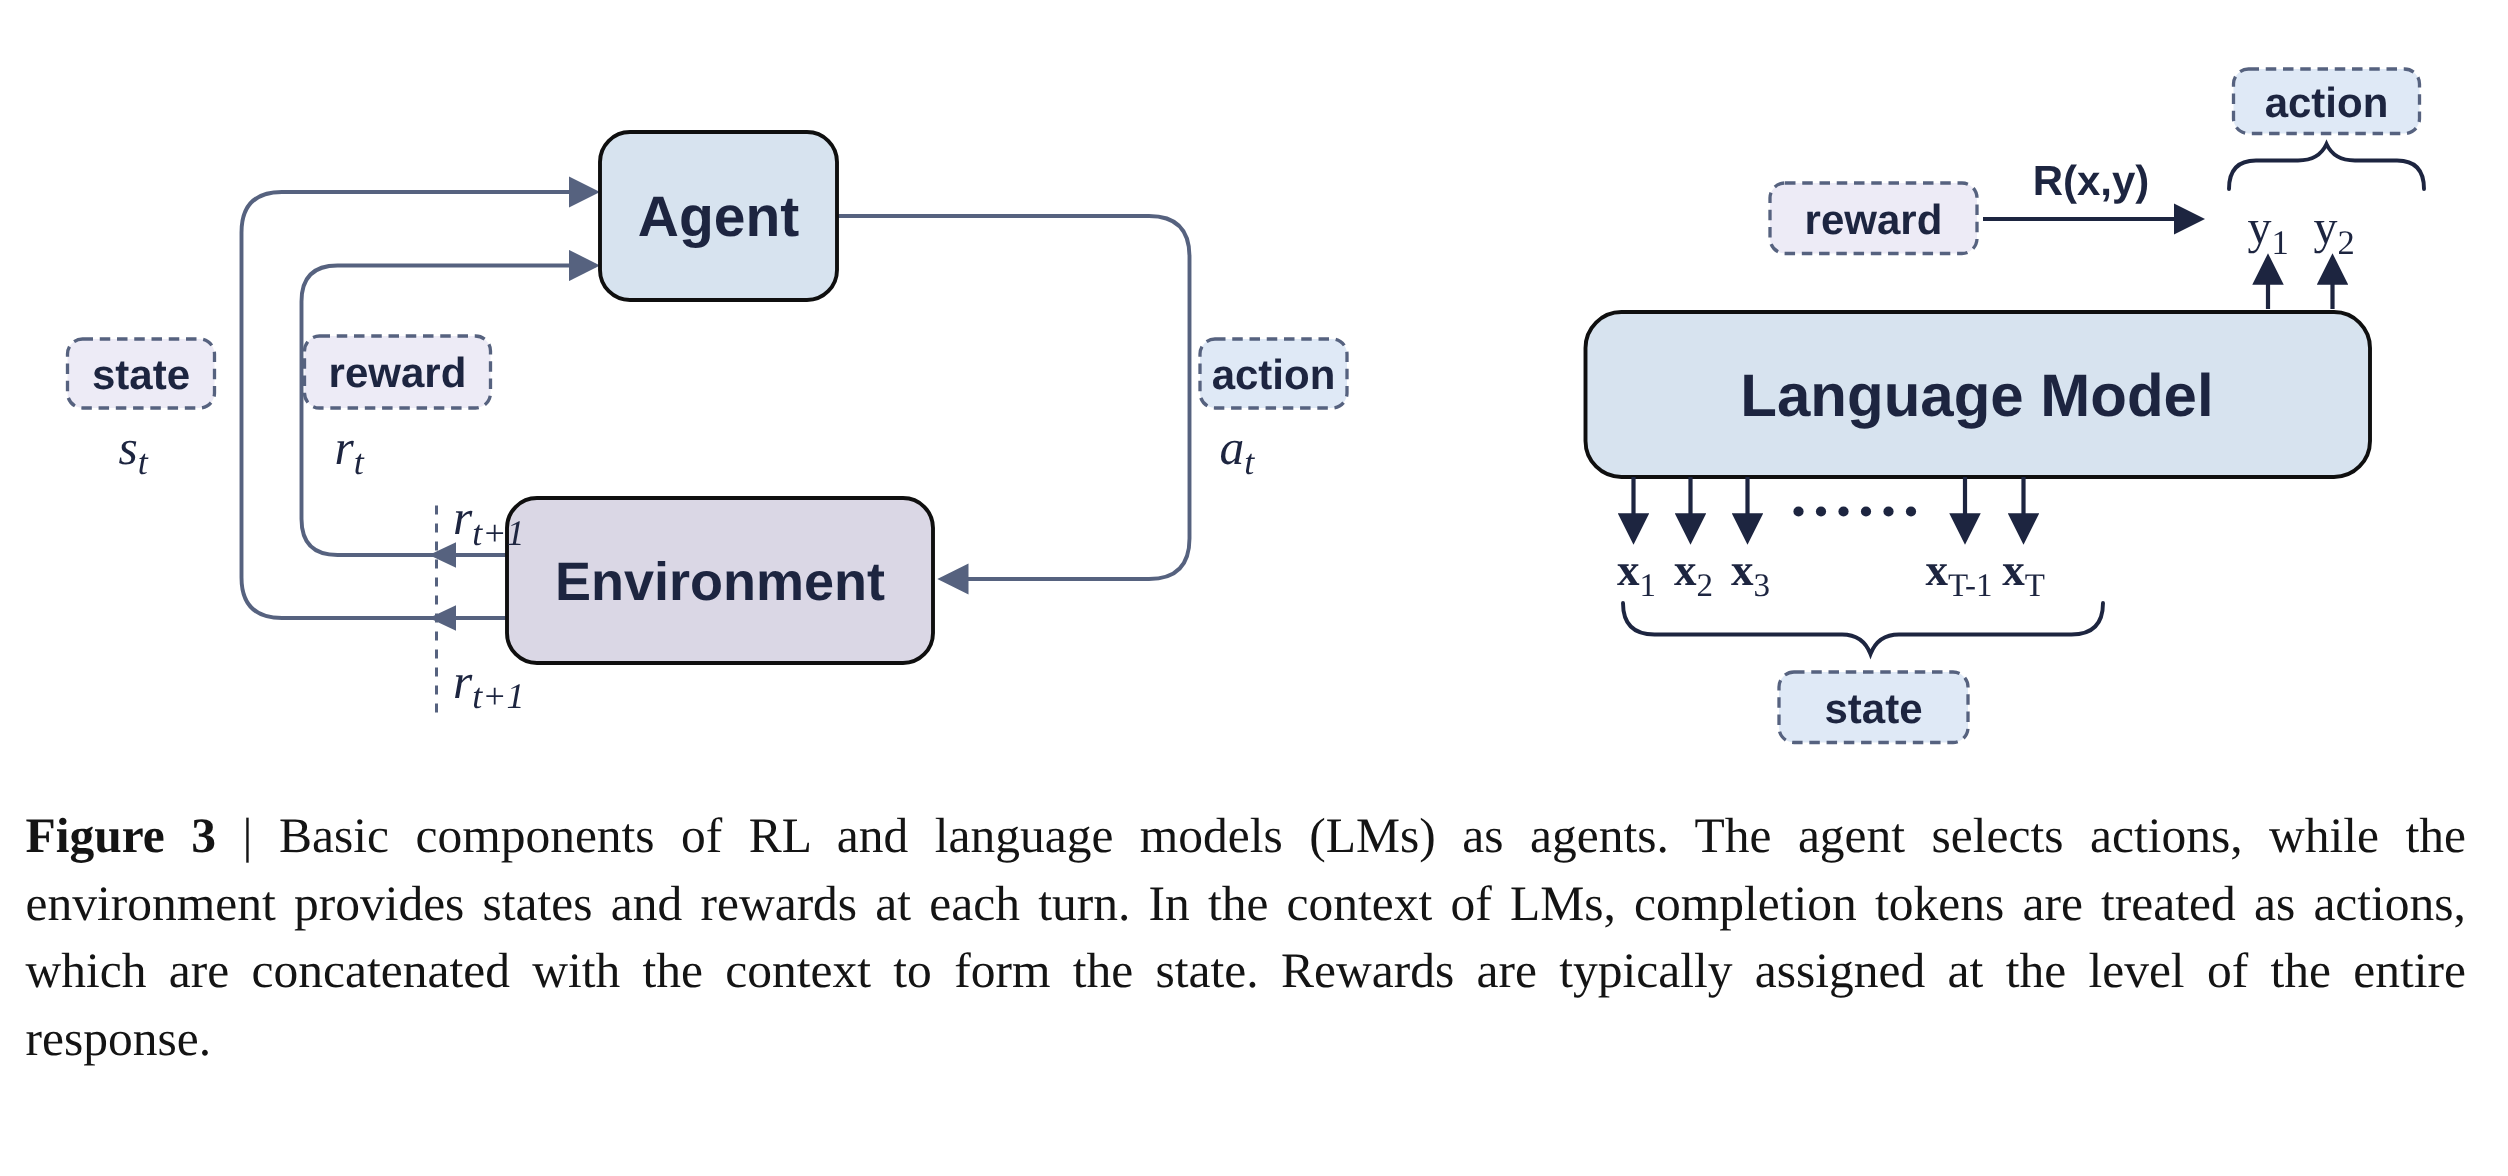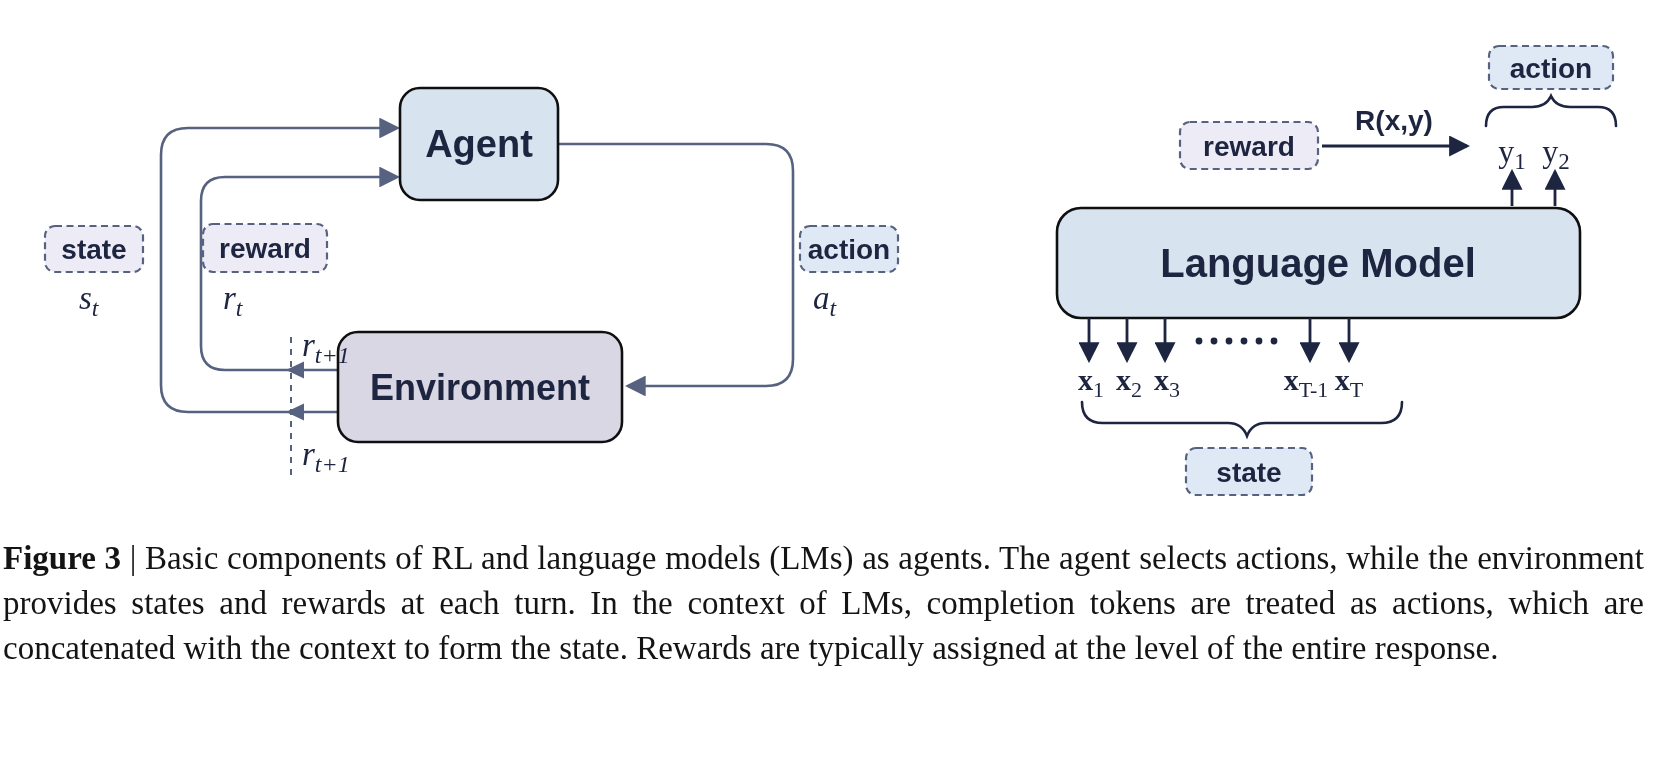--- a/index.html
+++ b/index.html
@@ -29,21 +29,21 @@
   
   .loop{stroke:var(--slate);stroke-width:2.6px;fill:none;}
   .darrow{stroke:var(--navy);stroke-width:2.8px;fill:none;}
   .dashline{stroke:var(--slate);stroke-width:2px;stroke-dasharray:6 6;}
   .brace{stroke:var(--navy);stroke-width:2.6px;fill:none;stroke-linecap:round;}
   .dot{fill:var(--navy);}
   .mid-arrow{fill:var(--slate);}
 
   
   .caption{font-family:"Liberation Serif",serif;font-size:33px;line-height:45px;
-           color:var(--ink);margin:16px 28px 0 3px;text-align:justify;}
+           color:var(--ink);margin:16px 28px 0 17px;text-align:justify;}
   .caption b{font-weight:bold;}
 </style>
 </head>
 <body>
 
 <div class="figure-wrap">
 
   <svg width="1672" height="520" viewBox="0 0 1672 520">
     <defs>
       <marker id="mSlate" viewBox="0 0 10 10" refX="8.5" refY="5" markerWidth="8" markerHeight="8" orient="auto-start-reverse">

